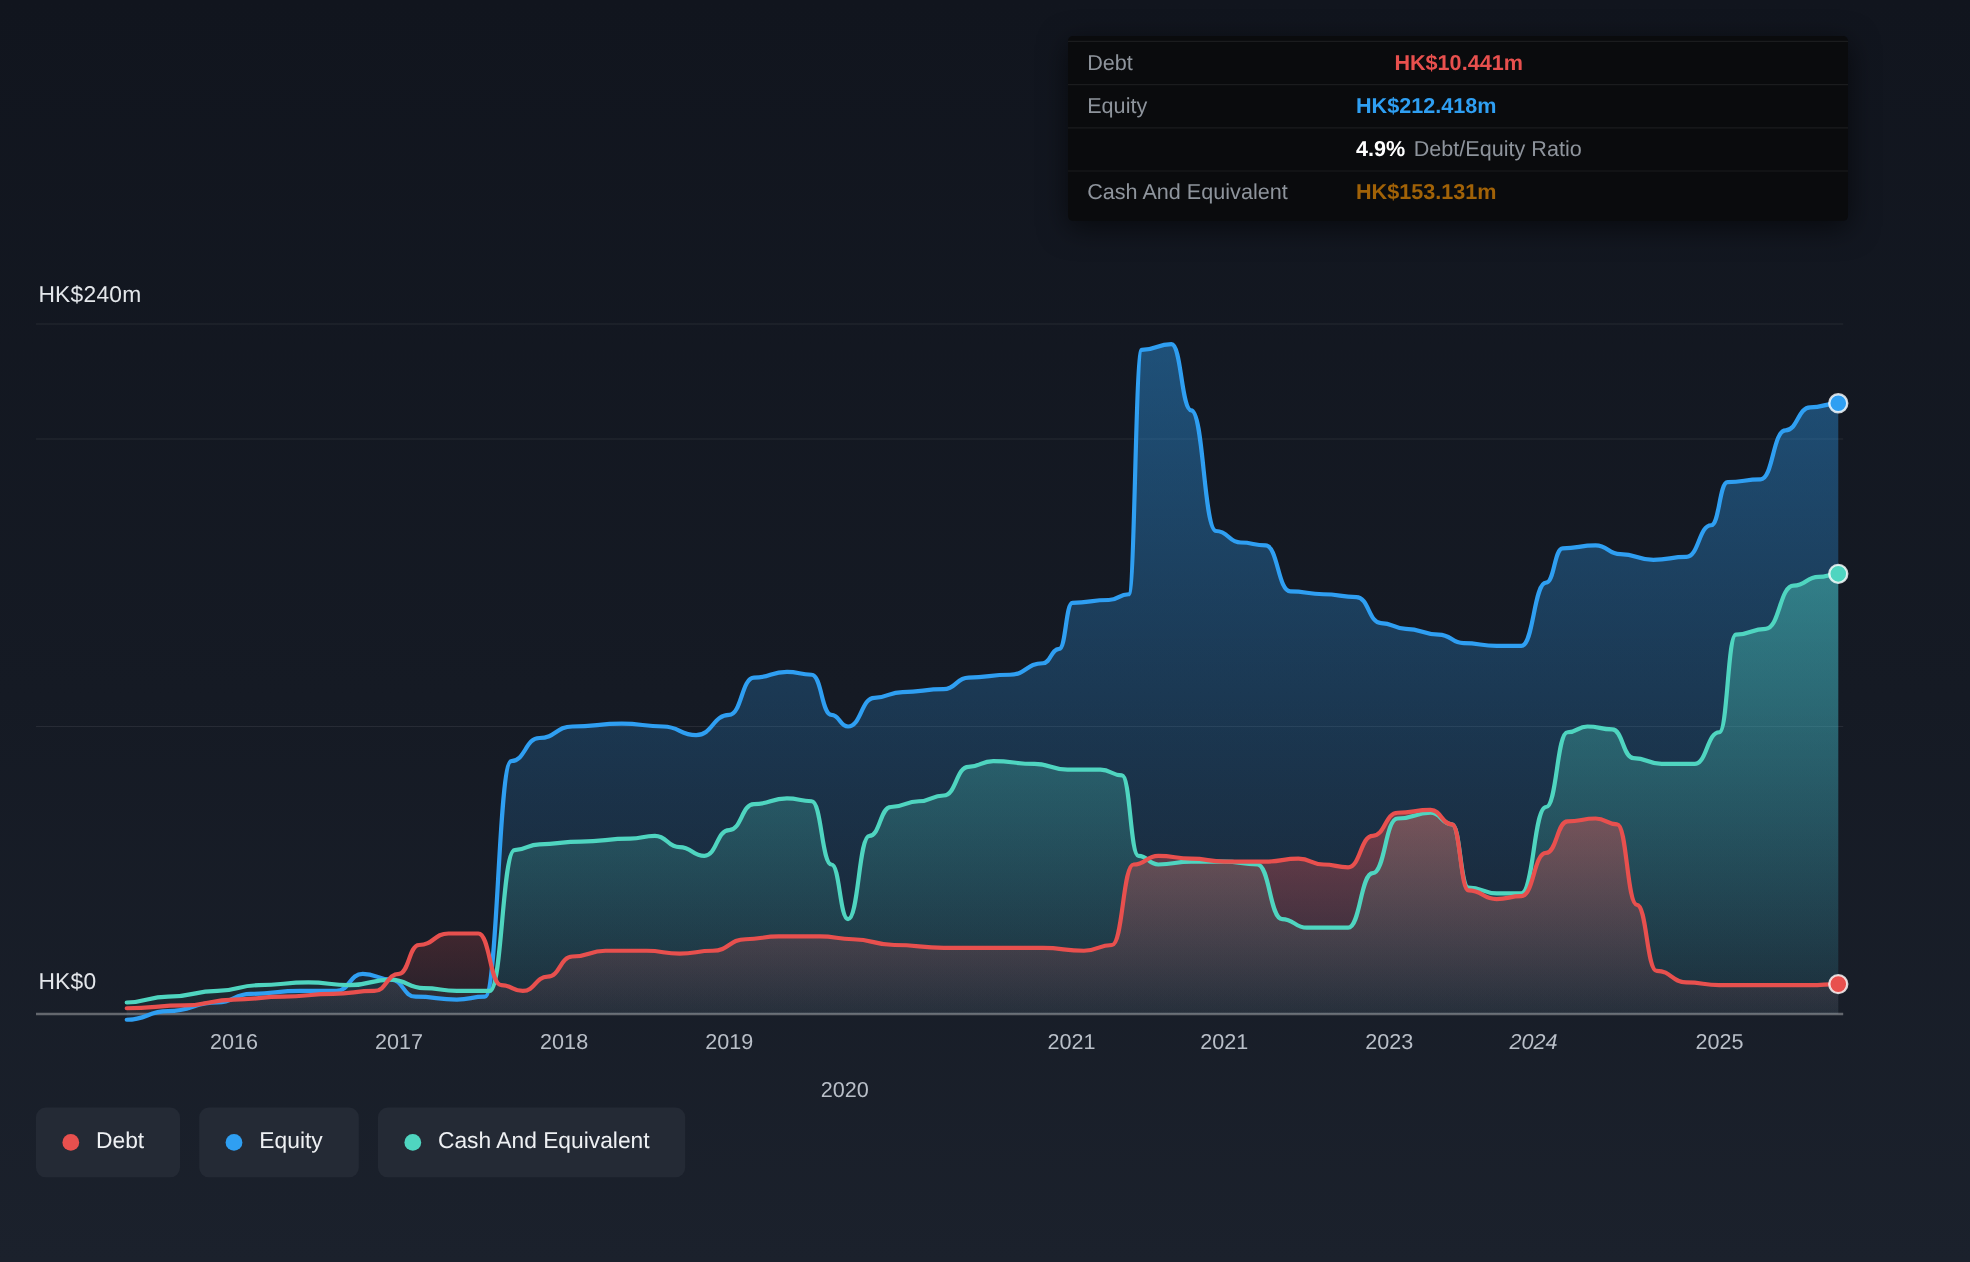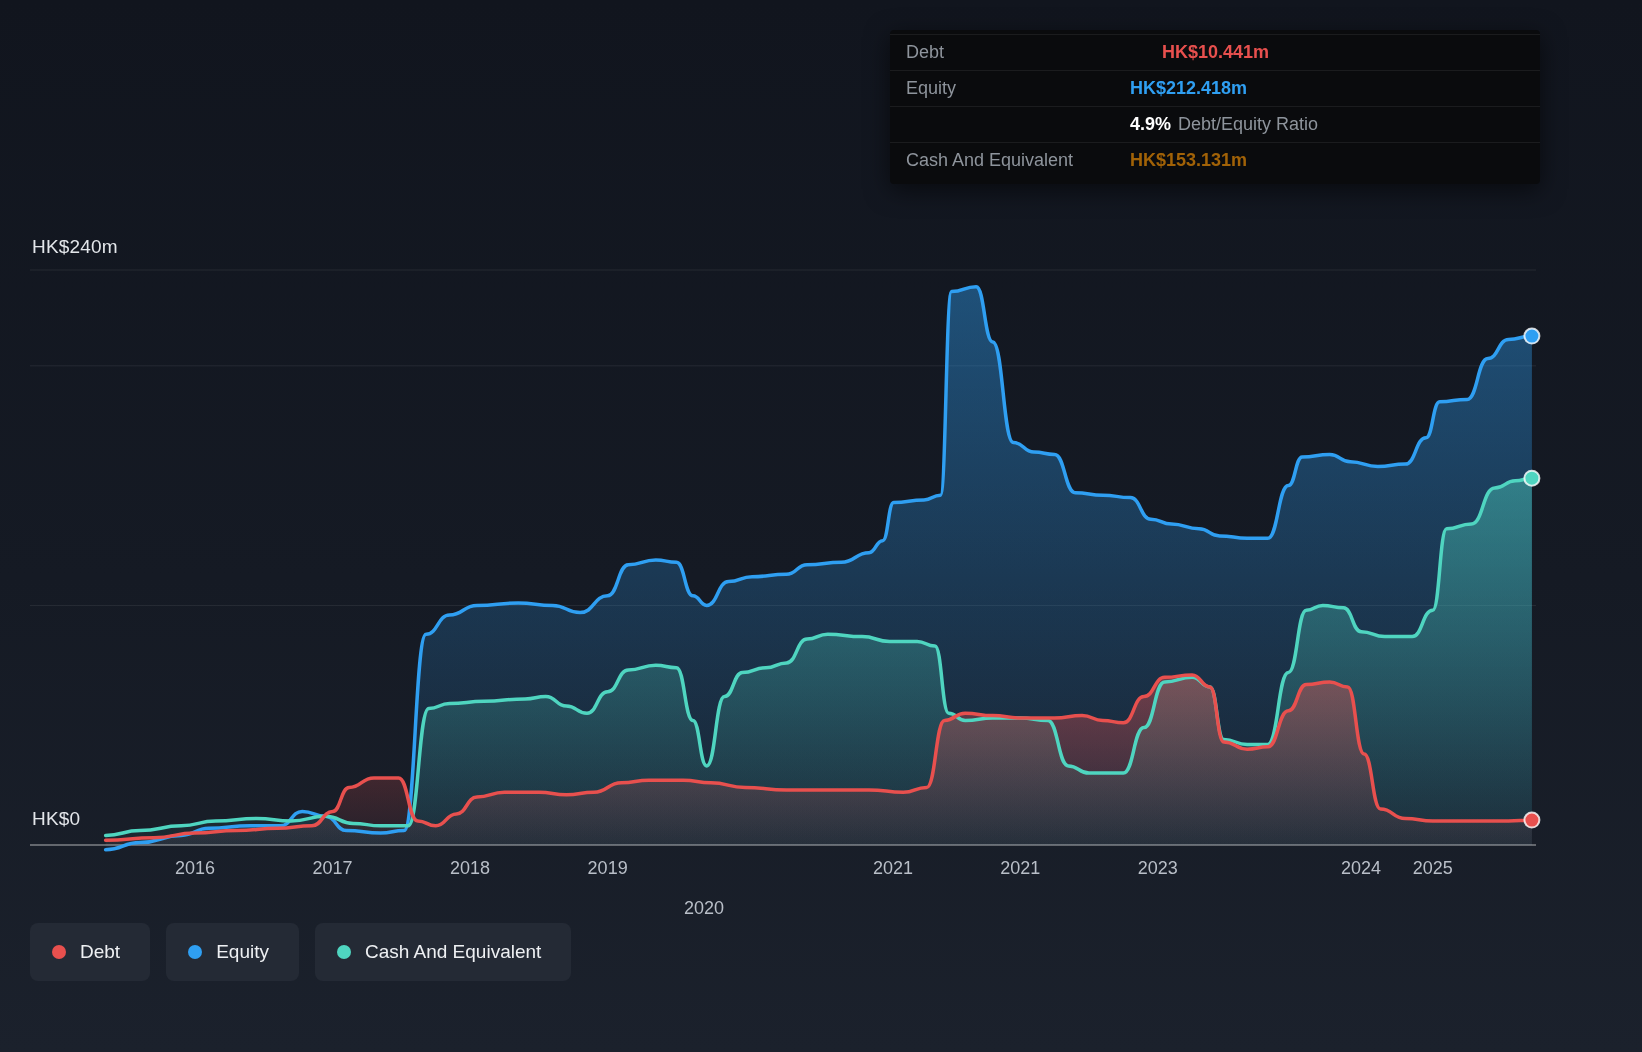--- a/index.html
+++ b/index.html
@@ -93,21 +93,21 @@
 
   <div id="x-axis-labels">
       <span class="x-label" style="left: 150.041px;">2016</span>
       <span class="x-label" style="left: 287.575px;">2017</span>
       <span class="x-label" style="left: 425.11px;">2018</span>
       <span class="x-label" style="left: 562.644px;">2019</span>
       <span class="x-label" style="left: 659px; margin-top: 40px;">2020</span>
       <span class="x-label" style="left: 848px;">2021</span>
       <span class="x-label" style="left: 975.247px;">2021</span>
       <span class="x-label" style="left: 1112.78px;">2023</span>
-      <span class="x-label" style="left: 1316px;">2024</span>
+      <span class="x-label" style="left: 1233px; font-style: italic;">2024</span>
       <span class="x-label" style="left: 1387.85px;">2025</span>
     </div>
 
   <div class="tooltip">
     <div class="tt-row">
       <div class="tt-label">Debt</div>
       <div class="tt-value" style="color: rgb(232, 80, 78); margin-left: 32px;">HK$10.441m</div>
     </div>
     <div class="tt-row">
       <div class="tt-label">Equity</div>

